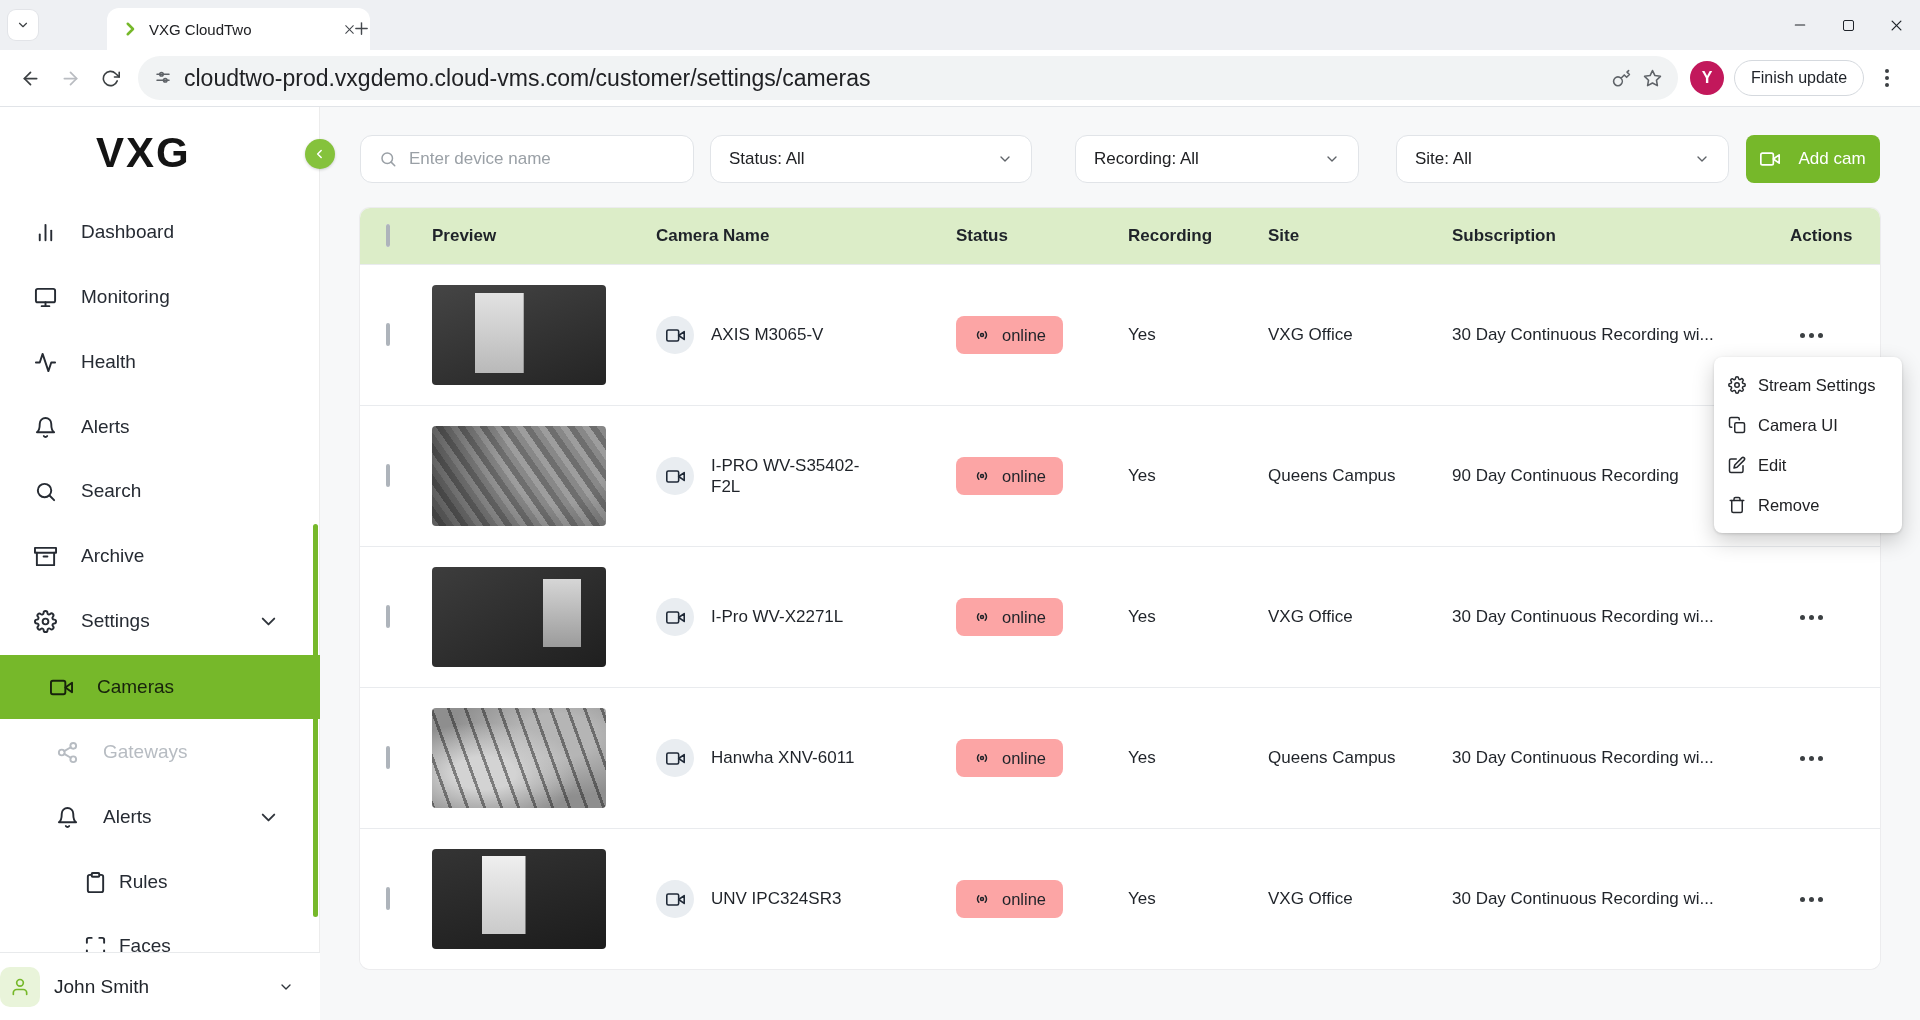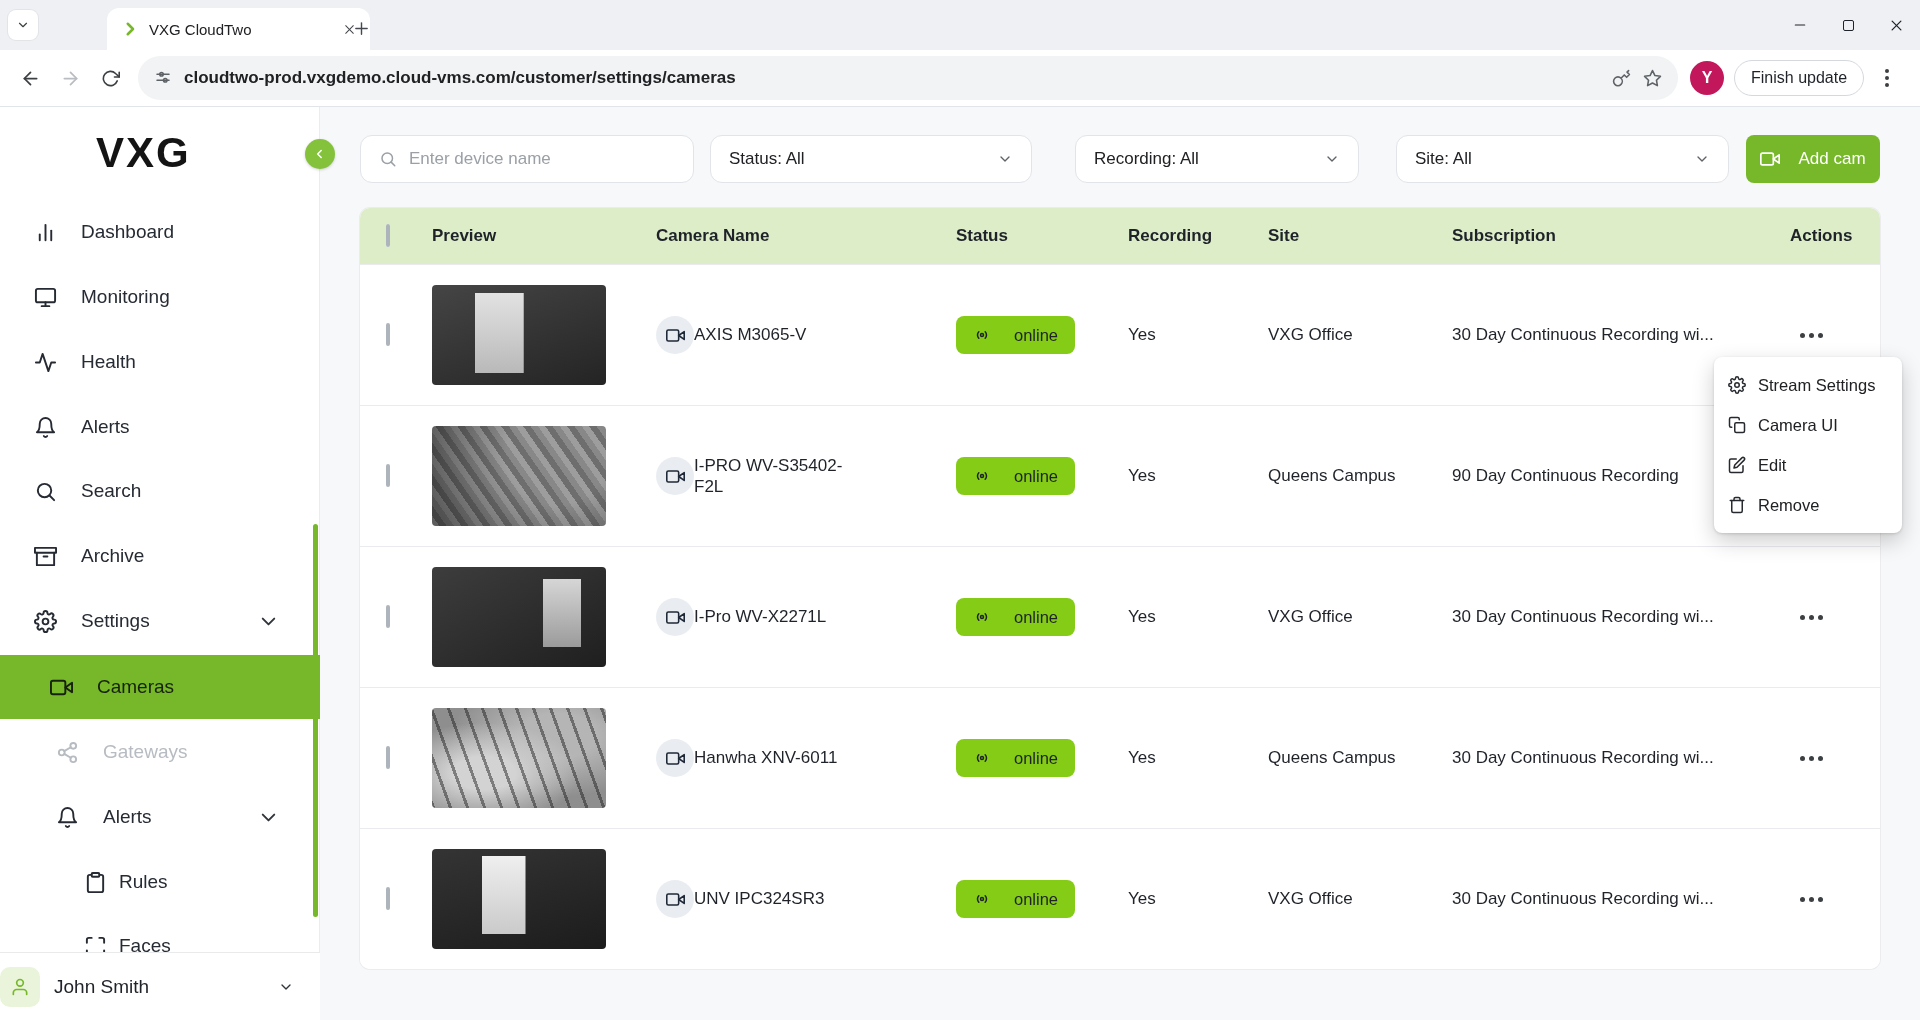--- a/index.html
+++ b/index.html
@@ -19,21 +19,21 @@
   .win-controls { position:absolute; right:0; top:0; height:50px; display:flex; }
   .win-btn { width:48px; height:50px; display:flex; align-items:center; justify-content:center; color:#1f2329; }
   .win-btn .sq { width:11px; height:11px; border:1.3px solid #1f2329; border-radius:2px; }
   .win-btn.min { font-size:14px; }
   .win-btn.cls { font-size:17px; }
 
   .toolbar { position:absolute; left:0; top:50px; width:1920px; height:57px; background:#fff; border-bottom:1px solid #e1e4e8; display:flex; align-items:center; padding:0 12px 0 10px; }
   .nav-btn { width:40px; height:40px; border-radius:50%; display:flex; align-items:center; justify-content:center; color:#3c4043; flex:none; }
   .nav-btn.disabled { color:#b9bcc1; }
   .omnibox { margin-left:8px; width:1540px; height:44px; flex:none; background:#f1f3f4; border-radius:22px; display:flex; align-items:center; padding:0 16px; gap:12px; }
-  .url-text { flex:1; font-size:17px; color:#202124; white-space:nowrap; overflow:hidden;font-weight:bold; }
+  .url-text { flex:1; font-size:23px; color:#202124; white-space:nowrap; overflow:hidden; }
   .omni-icon { color:#5f6368; display:flex; align-items:center; flex:none; }
   .profile-avatar { margin-left:12px; width:34px; height:34px; border-radius:50%; background:#c2185b; color:#fff; font-size:16px; font-weight:700; display:flex; align-items:center; justify-content:center; flex:none; }
   .update-pill { margin-left:10px; height:36px; padding:0 16px; border:1px solid #d5d9de; border-radius:18px; background:#fff; display:flex; align-items:center; font-size:16px; color:#1f2329; white-space:nowrap; flex:none; }
   .kebab { margin-left:8px; width:30px; height:40px; display:flex; flex-direction:column; align-items:center; justify-content:center; gap:3px; }
   .kebab i { width:4px; height:4px; border-radius:50%; background:#3c4043; }
 
   
   .sidebar { position:absolute; left:0; top:107px; width:320px; height:913px; background:#fff; border-right:1px solid #ececec; z-index:5; }
   .logo { position:absolute; left:96px; top:22px; font-size:42px; font-weight:700; letter-spacing:2px; color:#141414; }
   .collapse-btn { position:absolute; left:305px; top:139px; width:30px; height:30px; border-radius:50%; background:#85c23c; color:#fff; display:flex; align-items:center; justify-content:center; z-index:8; box-shadow:0 1px 3px rgba(0,0,0,.18); }
@@ -59,24 +59,24 @@
   .search-box input { border:none; outline:none; flex:1; font-size:17px; font-family:"Liberation Sans",sans-serif; color:#202124; background:transparent; }
   .search-box input::placeholder { color:#9aa0a6; }
   .add-cam { position:absolute; top:28px; left:1426px; width:134px; height:48px; background:#76b82a; border-radius:8px; color:#fff; font-size:17px; display:flex; align-items:center; justify-content:center; gap:18px; }
 
   .table { position:absolute; left:40px; top:101px; width:1520px; border-radius:10px; overflow:hidden; background:#fff; box-shadow:0 0 0 1px #ececee; }
   .tgrid { display:grid; grid-template-columns:72px 224px 300px 172px 140px 184px 338px 90px; align-items:center; }
   .thead { height:56px; background:#dcedc8; font-size:17px; font-weight:700; color:#1f2329; }
   .trow { height:141px; background:#fff; border-top:1px solid #e9ebee; font-size:17px; color:#1f2329; }
   .cb { width:20px; height:20px; border:2px solid #aeb4bb; border-radius:5px; background:#fff; margin-left:26px; }
   .thumb { width:174px; height:100px; border-radius:4px; }
-  .name-cell { display:flex; align-items:center; }
+  .name-cell { display:flex; align-items:center; gap:17px; }
   .cam-chip { width:38px; height:38px; border-radius:50%; background:#e9edf1; color:#1f2937; display:flex; align-items:center; justify-content:center; flex:none; }
   .cam-name { max-width:160px; line-height:1.25; }
-  .pill { display:inline-flex; align-items:center; gap:23px; height:38px; padding:0 17px; background:#84cc16; border-radius:8px; font-size:16.5px; color:#1f2329; }
+  .pill { display:inline-flex; align-items:center; gap:11px; height:38px; padding:0 17px; background:#fca5a5; border-radius:8px; font-size:16.5px; color:#1f2329; }
   .pill svg { width:18px; height:18px; }
   .site-txt { max-width:92px; line-height:1.3; }
   .sub-txt { padding-right:10px; }
   .dots { display:flex; gap:4px; padding:12px 10px; width:fit-content; }
   .dots i { width:5px; height:5px; border-radius:50%; background:#3c4043; }
 
   
   .thumb.t1 { background:linear-gradient(#e2e2e2,#b9b9b9) 34% 42% / 28% 80% no-repeat, linear-gradient(160deg,#454545,#242424); }
   .thumb.t2 { background:radial-gradient(circle at 72% 28%, rgba(0,0,0,0) 35%, rgba(0,0,0,.4) 90%), repeating-linear-gradient(55deg,#9d9d9d 0 6px,#6e6e6e 6px 12px,#888 12px 18px); }
   .thumb.t3 { background:linear-gradient(#d6d6d6,#9b9b9b) 82% 38% / 22% 68% no-repeat, linear-gradient(150deg,#3d3d3d,#1f1f1f); }

